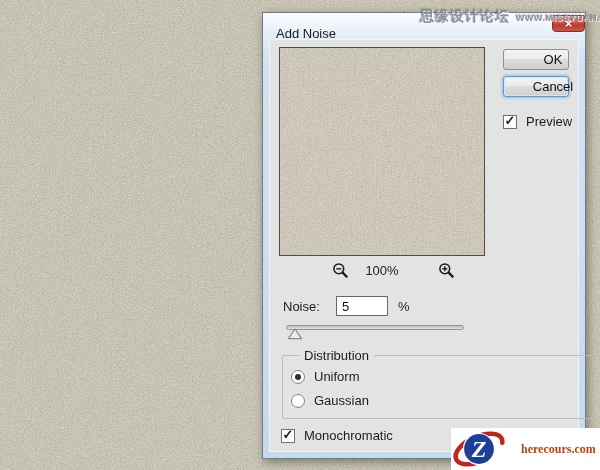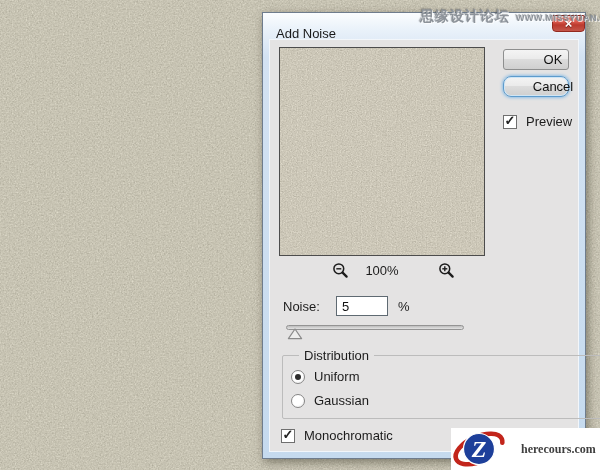--- a/index.html
+++ b/index.html
@@ -124,34 +124,33 @@
     border:1px solid #8e8f8f;border-radius:3px;
     background:linear-gradient(to bottom,#f4f4f4 0%,#ebebeb 45%,#dcdcdc 50%,#cfcfcf 100%);
     font-family:"Liberation Sans",sans-serif;font-size:13px;color:#111;
     display:flex;align-items:center;justify-content:center;
     box-sizing:border-box;cursor:pointer;padding-left:40px;
   }
   .btn-ok{top:9px;}
   .btn-cancel{
     top:36px;border-color:#5d9bcc;
     box-shadow:0 0 3px 1px #8fbfe6, inset 0 0 0 1px #cfe5f5;
-    border-radius:8px;
   }
   .preview-row{left:233px;top:74px;}
 
   .svg-abs{display:block;}
   
   .logo{
     position:absolute;left:451px;top:428px;width:149px;height:42px;z-index:60;
     background:#ffffff;display:flex;align-items:center;
   }
   .logo-mark{width:57px;height:42px;flex:0 0 auto;}
   .logo-text{display:flex;flex-direction:column;align-items:flex-start;line-height:1.05;margin-left:1px;}
   .logo-title{font-size:17px;font-weight:bold;color:#a31510;letter-spacing:1px;font-family:"Liberation Serif",serif;}
-  .logo-domain{font-size:12px;font-weight:bold;color:#404040;margin-left:12px;margin-top:1px;font-family:"Liberation Serif",serif;}
+  .logo-domain{font-size:12px;font-weight:bold;color:#c2410c;margin-left:12px;margin-top:1px;font-family:"Liberation Serif",serif;}
 </style>
 </head>
 <body>
 
 <div class="canvas-bg">
   <svg width="600" height="470" class="svg-abs">
     <defs>
       <filter id="noiseBg" x="0" y="0" width="100%" height="100%" color-interpolation-filters="sRGB">
         <feTurbulence type="fractalNoise" baseFrequency="0.65" numOctaves="2" seed="7" stitchTiles="stitch"></feTurbulence>
         <feColorMatrix type="matrix" values="0.12 0.12 0.12 0 0.60  0.12 0.12 0.12 0 0.585  0.12 0.12 0.12 0 0.52  0 0 0 0 1"></feColorMatrix>

